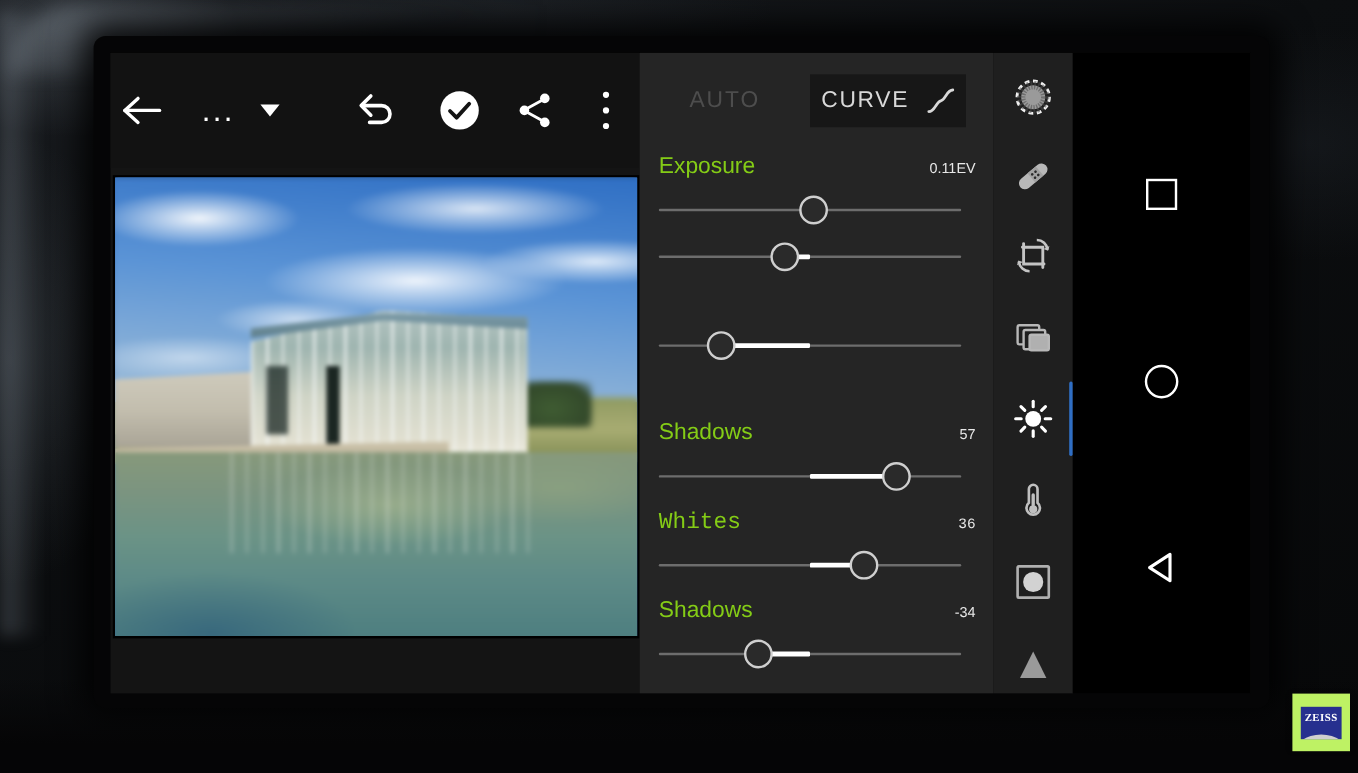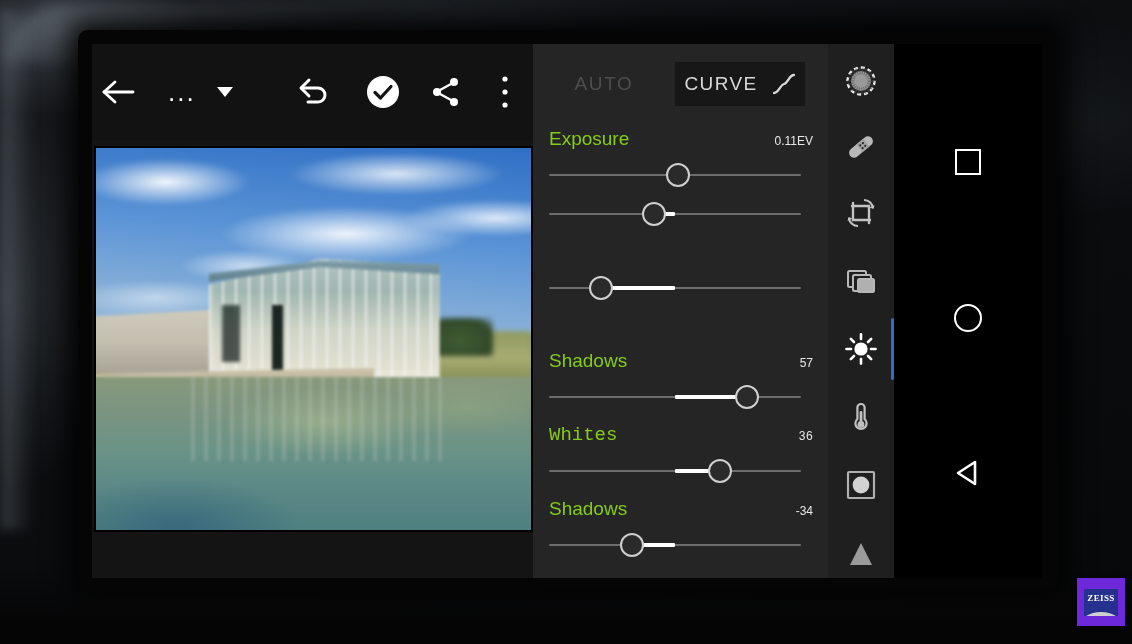--- a/index.html
+++ b/index.html
@@ -286,21 +286,21 @@
   #nav-ci {
     width: 28px; height: 28px; border-radius: 50%;
     border: 2.6px solid #fff;
   }
 
   
   #zeiss-mark {
     position: absolute;
     left: 1077px; top: 578px;
     width: 48px; height: 48px;
-    background: #6d28d9;
+    background: #bef264;
     display: flex; align-items: center; justify-content: center;
     box-shadow: 0 0 4px rgba(0,0,0,0.5);
   }
   #zeiss-inner {
     position: relative;
     width: 34px; height: 27px;
     background: #26308f;
     overflow: hidden;
   }
   #zeiss-text {

